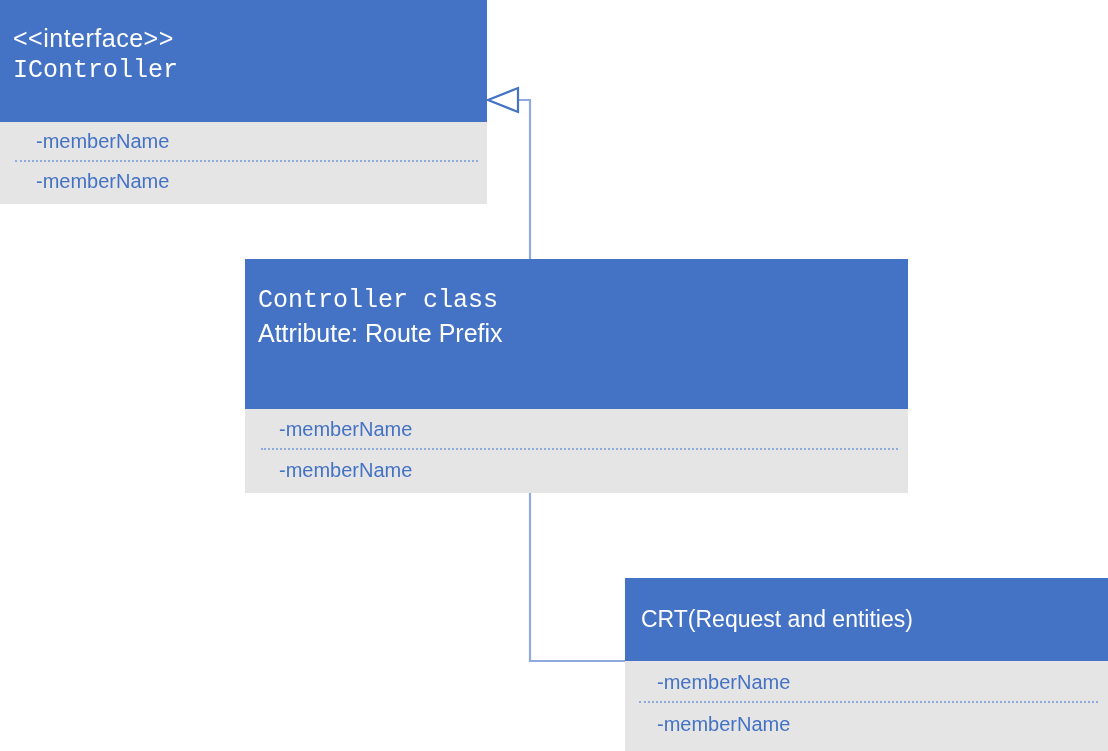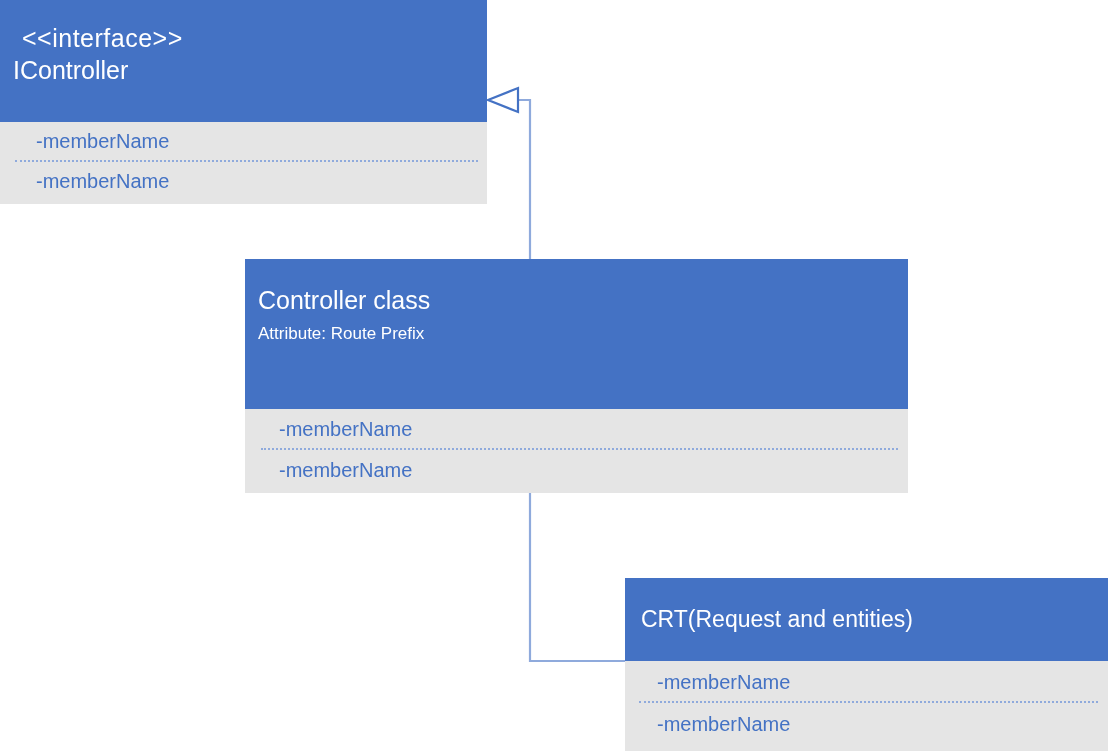--- a/index.html
+++ b/index.html
@@ -35,32 +35,32 @@
   }
   .uml-body {
     background: #e5e5e5;
     box-sizing: border-box;
     width: 100%;
   }
   .stereotype {
     font-size: 25px;
     line-height: 32px;
     letter-spacing: 0.5px;
-    margin-left: 9px;
   }
   .class-title {
     font-size: 25px;
     line-height: 33px;
+    font-family: Liberation Mono, monospace;
   }
   .class-title-sm {
     font-size: 23px;
     line-height: 33px;
   }
   .attr-line {
-    font-size: 17px;
+    font-size: 25px;
     line-height: 33px;
     white-space: nowrap;
   }
   .member {
     color: #4472C4;
     font-size: 20px;
     line-height: 22px;
     white-space: nowrap;
   }
   .member-sep {

